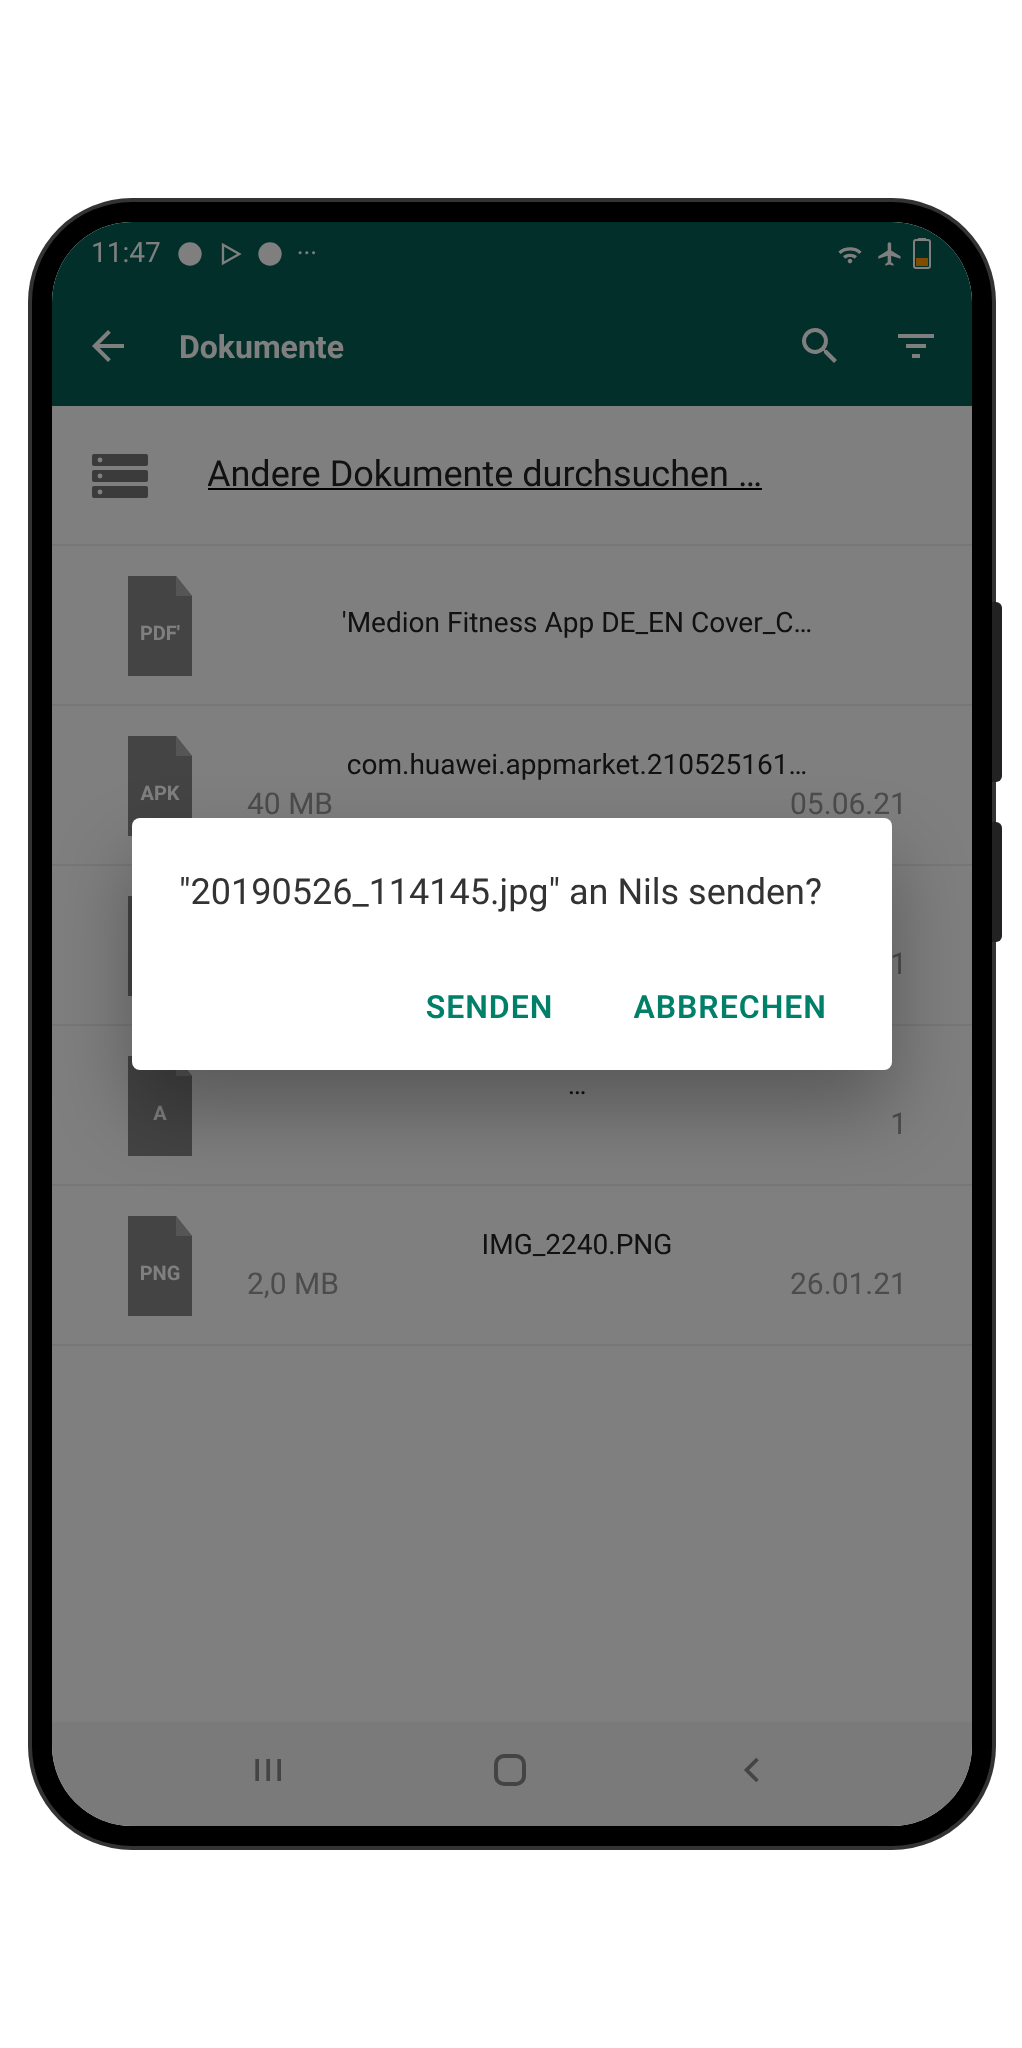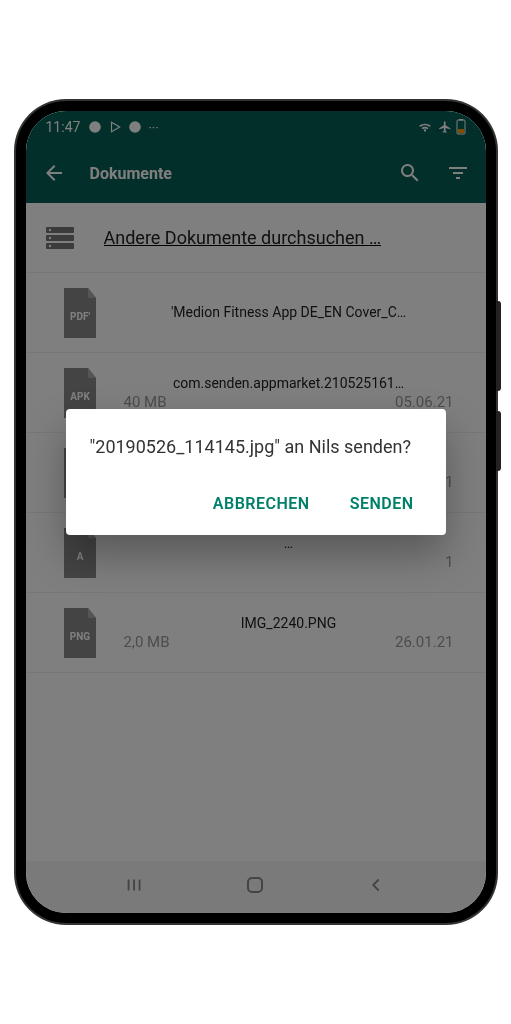--- a/index.html
+++ b/index.html
@@ -299,21 +299,21 @@
 
         <div class="file-item">
           <div class="file-icon">
             <svg width="40" height="50" viewBox="0 0 40 50">
                 <path d="M4 0h24l8 10v40H4z" fill="#888"></path>
                 <path d="M28 0v10h8z" fill="#aaa"></path>
                 <text x="20" y="32" text-anchor="middle" fill="#fff" font-size="10" font-weight="bold">APK</text>
               </svg>
           </div>
           <div class="file-info">
-            <div class="file-name">com.senden.appmarket.210525161…</div>
+            <div class="file-name">com.huawei.appmarket.210525161…</div>
             <div class="file-meta">
               <span>40 MB</span>
               <span>05.06.21</span>
             </div>
           </div>
         </div>
 
         <div class="file-item">
           <div class="file-icon">
             <svg width="40" height="50" viewBox="0 0 40 50">
@@ -383,20 +383,20 @@
               <path d="M15 6l-6 6 6 6" fill="none" stroke="#888" stroke-width="2"></path>
             </svg>
         </div>
       </div>
     </div>
 
     <div class="overlay">
       <div class="dialog">
         <div class="dialog-text">"20190526_114145.jpg" an Nils senden?</div>
         <div class="dialog-actions">
+          <button class="dialog-btn">SENDEN</button>
           <button class="dialog-btn">ABBRECHEN</button>
-          <button class="dialog-btn">SENDEN</button>
         </div>
       </div>
     </div>
 
   </div>
 </div>
 
 </body></html>

